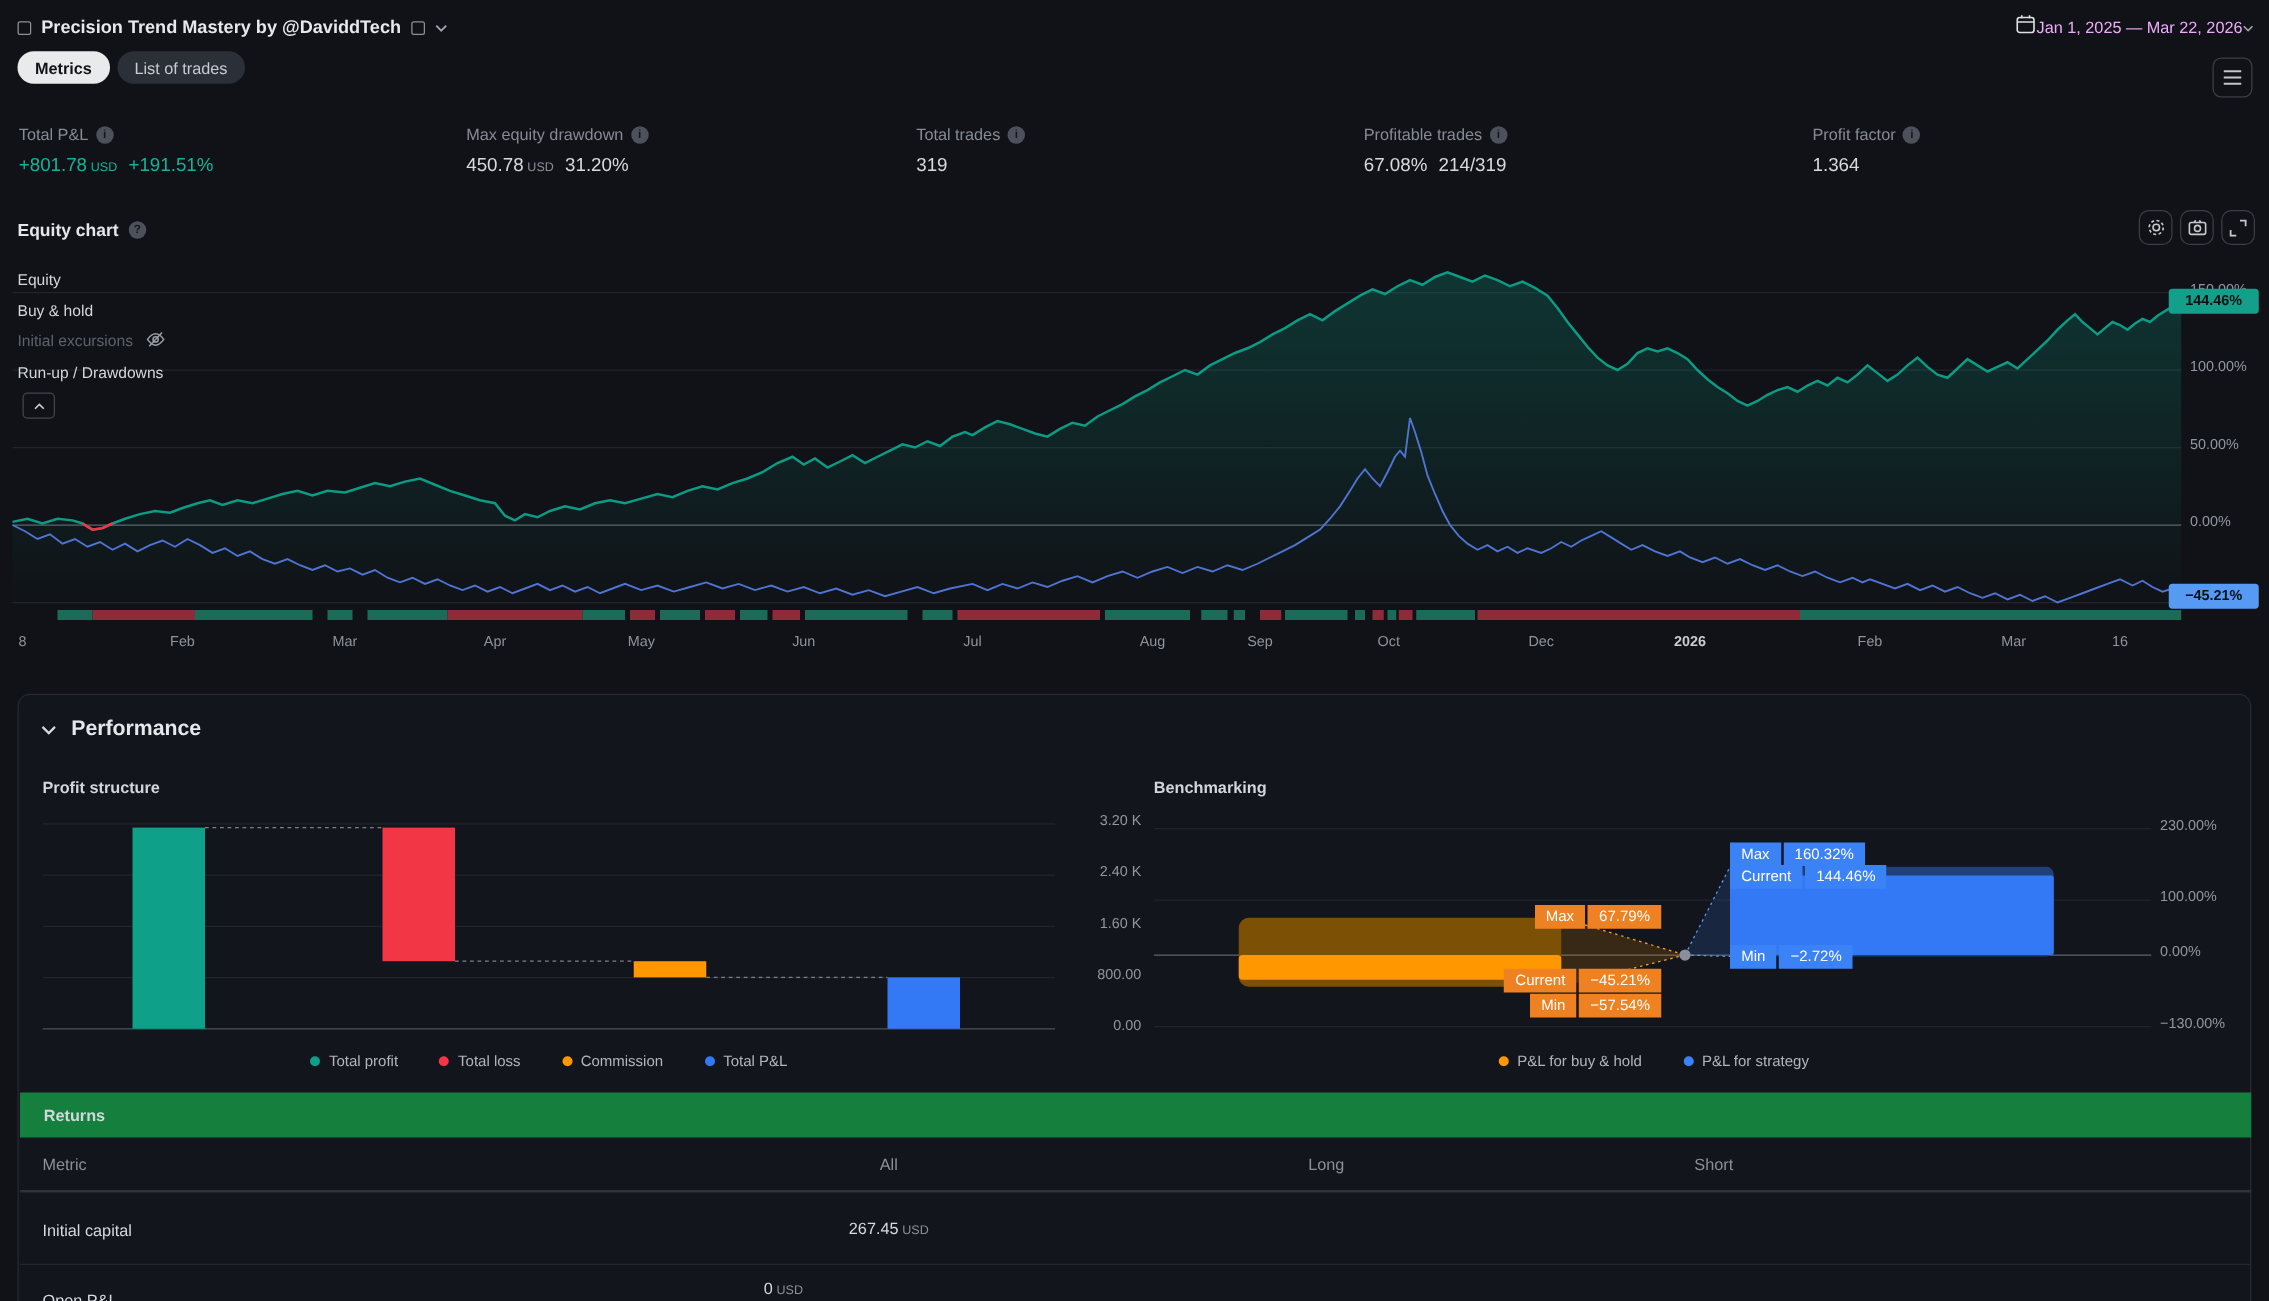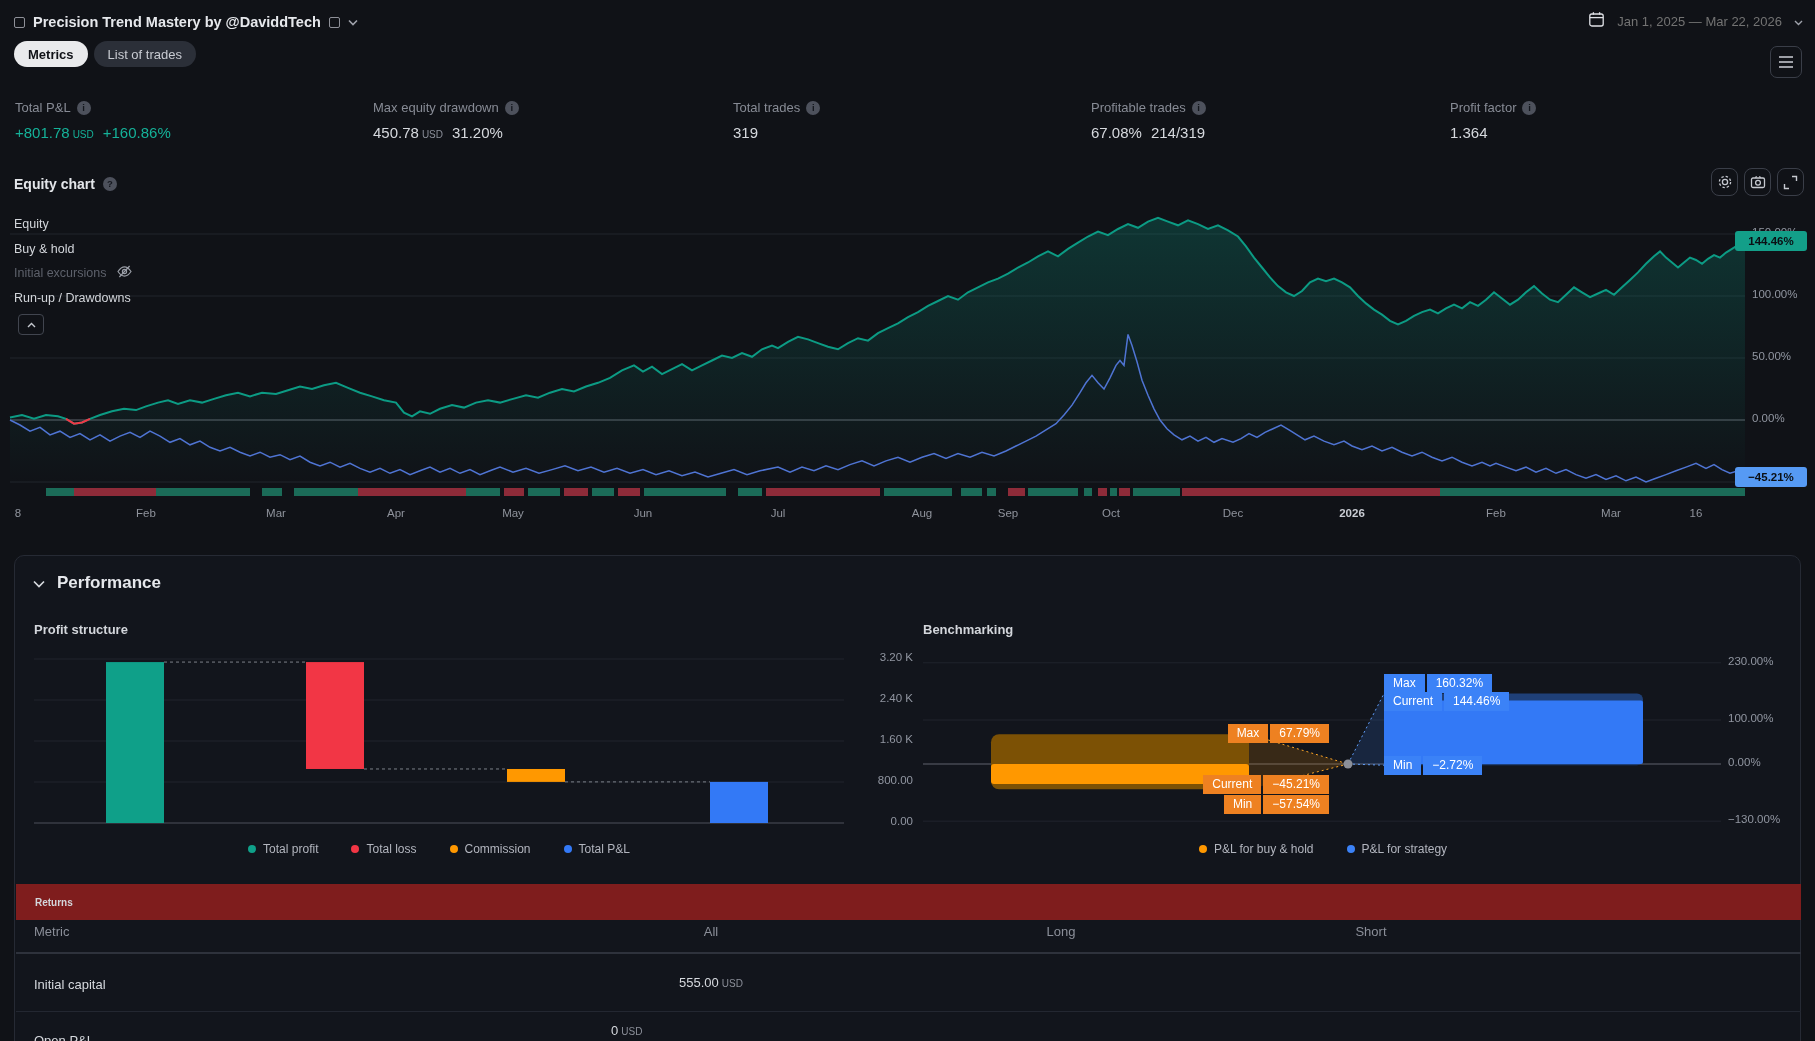--- a/index.html
+++ b/index.html
@@ -5,22 +5,22 @@
   html,body{margin:0;padding:0;background:#0c0e12;}
   *{box-sizing:border-box;}
   #root{position:relative;width:1815px;height:1041px;overflow:hidden;background:#101217;
         font-family:"Liberation Sans","DejaVu Sans",sans-serif;color:#d6d9de;}
   .abs{position:absolute;}
   
   .title-row{left:14px;top:10px;height:24px;display:flex;align-items:center;gap:8px;
              font-weight:700;font-size:14.5px;color:#e6e8ec;}
   .boxglyph{display:inline-block;width:11px;height:11px;border:1.5px solid #8e9098;border-radius:2px;}
   .chev{display:inline-flex;align-items:center;}
-  .date-ctl{right:12px;top:8px;height:26px;display:flex;align-items:center;gap:12px;
-            font-size:13px;color:#737373;cursor:pointer;}
+  .date-ctl{right:12px;top:8px;height:26px;display:flex;align-items:center;gap:0;
+            font-size:13px;color:#f0abfc;cursor:pointer;}
   .tabs{left:14px;top:41px;display:flex;gap:6px;}
   .tab{height:26px;padding:0 14px;border-radius:13px;font-size:13px;display:flex;align-items:center;}
   .tab.active{background:#e9eaec;color:#101217;font-weight:700;}
   .tab.idle{background:#2b2f38;color:#c8cbd2;}
   .menu-btn{right:13px;top:46px;width:32px;height:32px;border:1px solid #3a3e48;border-radius:7px;
             display:flex;align-items:center;justify-content:center;}
   
   .stat{top:100px;}
   .stat .lab{font-size:13px;color:#878b95;display:flex;align-items:center;gap:6px;}
   .stat .val{margin-top:9px;font-size:15px;color:#d6d9de;display:flex;align-items:baseline;}
@@ -57,22 +57,22 @@
   .sub-title{position:absolute;font-size:13px;font-weight:700;color:#d3d6db;}
   .ylab{position:absolute;font-size:11.5px;color:#9196a1;}
   .legend-row{position:absolute;display:flex;justify-content:center;gap:33px;font-size:12px;color:#b2b5be;}
   .leg-item{display:flex;align-items:center;gap:7px;}
   .dot{width:8px;height:8px;border-radius:50%;}
   .chip{position:absolute;display:flex;gap:2px;font-size:12px;height:19px;line-height:19px;white-space:nowrap;}
   .chip span{padding:0 9px;color:#fff;}
   .chip.o span{background:#ee8121;}
   .chip.b span{background:#3b82f7;}
   .chip .chip-v{min-width:50px;text-align:right;}
-  .band{position:absolute;left:1px;top:328px;width:1785px;height:36px;background:#7f1d1d;
-        display:flex;align-items:center;font-size:10px;font-weight:700;color:#d3d6db;padding-left:19px;}
+  .band{position:absolute;left:1px;top:318px;width:1785px;height:36px;background:#15803d;
+        display:flex;align-items:center;font-size:13px;font-weight:700;color:#d3d6db;padding-left:19px;}
   .th{position:absolute;font-size:13px;color:#8b8f99;}
   .td{position:absolute;font-size:13px;color:#d6d9de;}
   .usd{font-size:10px;color:#8b8f99;margin-left:3px;}
   .hdiv{position:absolute;left:1px;width:1785px;background:#2e323c;height:2px;}
   .rdiv{position:absolute;left:1px;width:1785px;background:#232731;height:1px;}
 </style>
 </head>
 <body>
 
 <div id="root">
@@ -119,21 +119,21 @@
   </div>
 
   <div class="abs stat pos" style="left:15px">
     <div class="lab">
         <span>Total P&amp;L</span>
         <span class="info">i</span>
       </div>
     <div class="val">
         <span>+801.78</span>
         <span class="u">USD</span>
-        <span>+160.86%</span>
+        <span>+191.51%</span>
       </div>
   </div>
   <div class="abs stat" style="left:373px">
     <div class="lab">
         <span>Max equity drawdown</span>
         <span class="info">i</span>
       </div>
     <div class="val">
         <span>450.78</span>
         <span class="u">USD</span>
@@ -411,21 +411,21 @@
       </div>
     <div class="th" style="left:19px;top:368px">Metric</div>
     <div class="th" style="left:596px;top:368px;width:200px;text-align:center">All</div>
     <div class="th" style="left:946px;top:368px;width:200px;text-align:center">Long</div>
     <div class="th" style="left:1256px;top:368px;width:200px;text-align:center">Short</div>
     <div class="hdiv" style="top:396px"></div>
 
     <div>
       <div class="td" style="left:19px;top:421px">Initial capital</div>
       <div class="td" style="left:596px;top:419px;width:200px;text-align:center">
-        <span>555.00</span><span class="usd">USD</span>
+        <span>267.45</span><span class="usd">USD</span>
       </div>
     </div>
     <div class="rdiv" style="top:455px"></div>
 
     <div>
       <div class="td" style="left:596px;top:467px;width:200px;text-align:left">
         <span>0</span><span class="usd">USD</span>
       </div>
       <div class="td" style="left:19px;top:477px">Open P&amp;L</div>
     </div>

